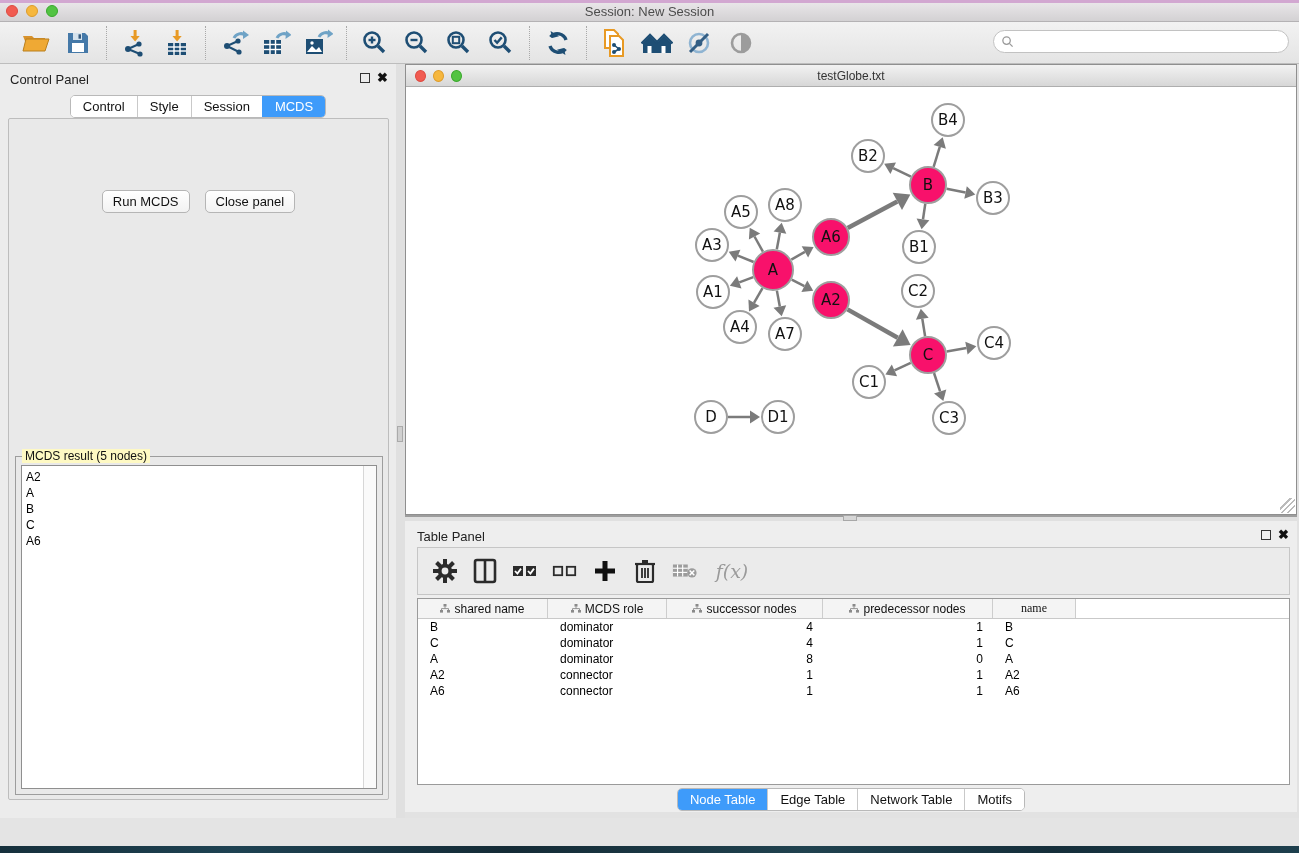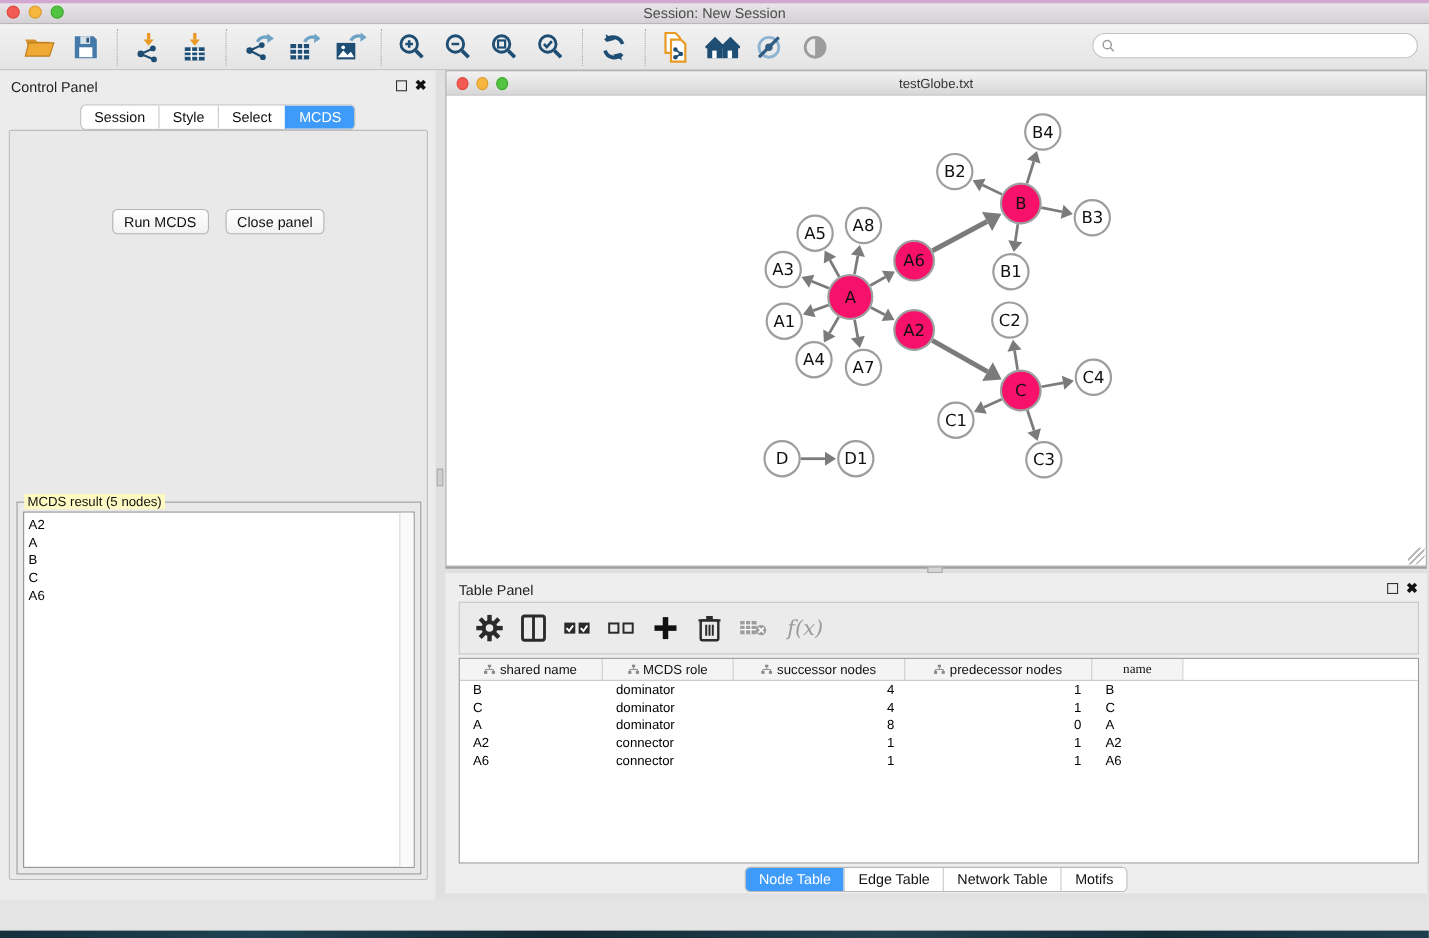--- a/index.html
+++ b/index.html
@@ -326,23 +326,23 @@
     <div class="cpanel">
       <div class="panel-head">
         <div class="panel-title">Control Panel</div>
         <div class="panel-btns">
           <div class="float-btn"></div>
           <div class="close-btn">✖</div>
         </div>
       </div>
       <div class="cp-tabs">
         <div class="seg" id="cp-tab-seg">
+            <div class="tab">Control</div>
+            <div class="tab">Style</div>
             <div class="tab">Session</div>
-            <div class="tab">Style</div>
-            <div class="tab">Select</div>
             <div class="tab active">MCDS</div>
           </div>
       </div>
       <div class="cp-content">
         <div class="cp-buttons">
           <button class="btn">Run MCDS</button>
           <button class="btn">Close panel</button>
         </div>
         <div class="result-fieldset">
           <div class="result-legend">MCDS result (5 nodes)</div>

